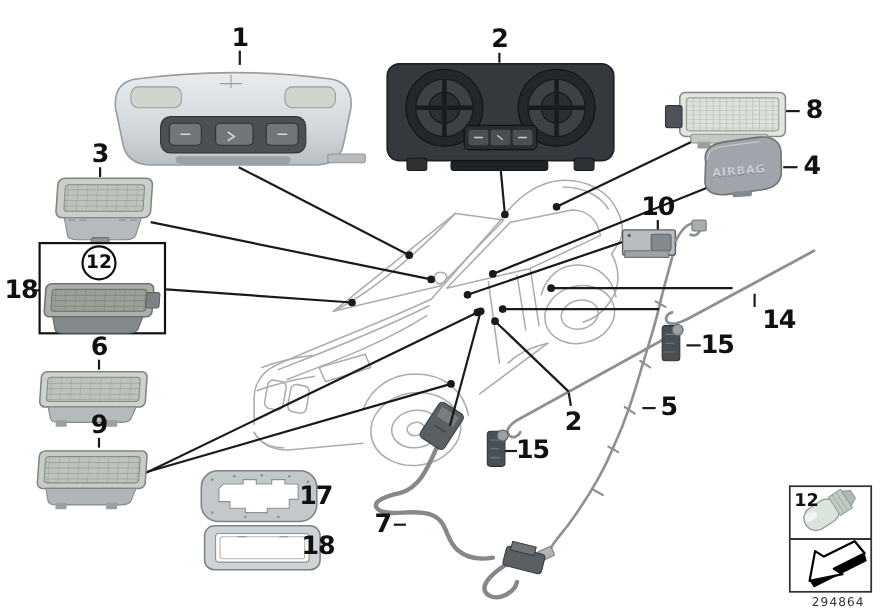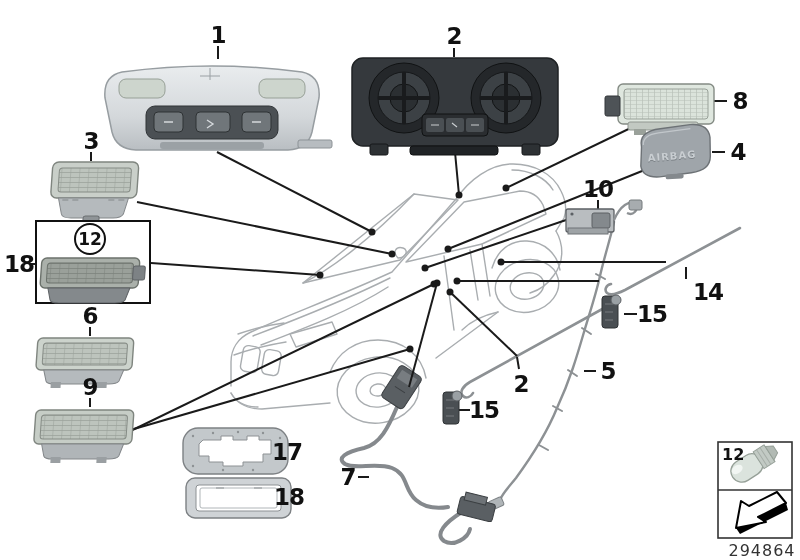--- a/index.html
+++ b/index.html
@@ -6,21 +6,21 @@
   #stage{position:relative;width:800px;height:560px;background:#fff;overflow:hidden;
          font-family:"DejaVu Sans",sans-serif;}
   #stage svg{position:absolute;left:0;top:0;}
   .callout{position:absolute;transform:translate(-50%,-50%);font-weight:bold;
            font-size:23px;color:#111;line-height:1;letter-spacing:-1px;cursor:default;}
   .callout.small{font-size:17px;letter-spacing:0;}
   .emblem-text{position:absolute;transform:translate(-50%,-50%) rotate(-5deg);
            font-size:10px;font-weight:bold;color:#c9ced2;letter-spacing:1px;
            text-shadow:0 1px 0 #7c8287;}
   .legend-num{position:absolute;font-weight:bold;font-size:16px;color:#111;line-height:1;}
-  .part-code{position:absolute;transform:translate(-50%,0);font-size:16px;color:#333;
+  .part-code{position:absolute;transform:translate(-50%,0);font-size:11px;color:#333;
            letter-spacing:1px;}
 </style>
 </head>
 <body>
 
 <div id="stage">
 
 <svg width="800" height="560" viewBox="0 0 800 560">
 
   <defs>

